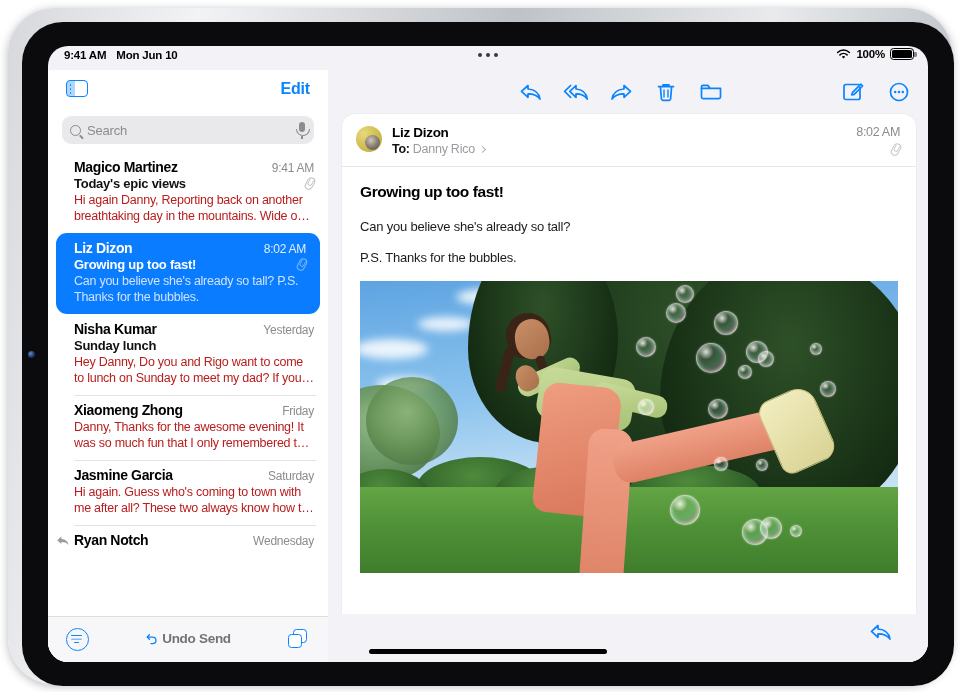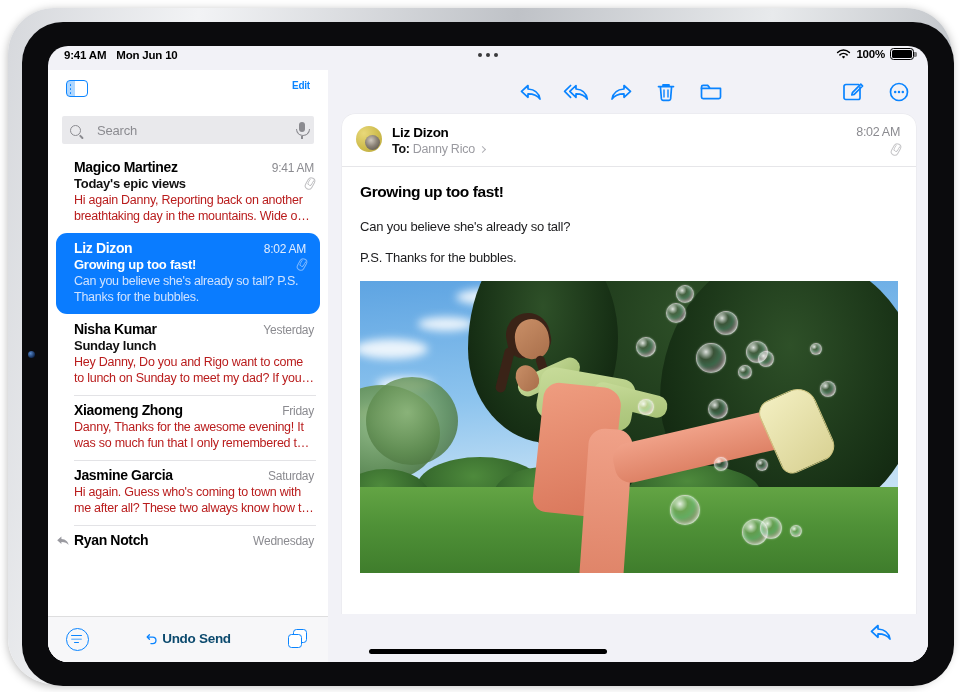--- a/index.html
+++ b/index.html
@@ -101,33 +101,33 @@
     border-right:1.6px solid #0a84ff;
     border-radius: 2px 0 0 2px;
   }
   #sidebar-toggle::after {
     content:""; position:absolute; left:2.6px; top:3px;
     width:1.6px; height:1.6px; background:#0a84ff; border-radius:50%;
     box-shadow: 0 4px 0 #0a84ff, 0 8px 0 #0a84ff;
   }
   #edit-button {
     position: absolute; right: 18px; top: 10px;
-    color: #0a84ff; font-size: 10px; font-weight: 600;
+    color: #0a84ff; font-size: 16px; font-weight: 600;
     letter-spacing: -.2px;
   }
   #inbox-title {
     flex: none;
     padding: 2px 18px 6px;
     font-size: 28px; font-weight: 700; letter-spacing: -.8px;
     color: #000;
   }
   #search-wrap { flex: none; padding: 4px 14px 8px; }
   #search-field {
-    height: 28px; border-radius: 2px; background: #e9e9ec;
-    display: flex; align-items: center; gap: 16px;
+    height: 28px; border-radius: 9px; background: #e9e9ec;
+    display: flex; align-items: center; gap: 6px;
     padding: 0 8px; position: relative;
   }
   #search-field .ph {
     color: #8b8b90; font-size: 13px; letter-spacing: -.2px;
   }
   .mag {
     width: 11px; height: 11px; border: 1.5px solid #8b8b90;
     border-radius: 50%; position: relative; flex: none;
   }
   .mag::after {
@@ -229,21 +229,21 @@
     width:11px; height:1.7px; background:#0a84ff; border-radius:1px;
     box-shadow: 0 3.6px 0 -0.1px #0a84ff;
   }
   #filter-icon::after {
     content:""; position:absolute; left:6.6px; top:12.6px;
     width:5.8px; height:1.7px; background:#0a84ff; border-radius:1px;
   }
   #undo-send {
     position:absolute; left:50%; top: 14px; transform: translateX(-50%);
     display:flex; align-items:center; gap:4px;
-    color:#0c4a6e; font-size:13.5px; font-weight:600; letter-spacing:-.3px;
+    color:#737373; font-size:13.5px; font-weight:600; letter-spacing:-.3px;
     white-space: nowrap;
   }
   #undo-send svg { width:13px; height:13px; display:block; }
   #copy-icon {
     position:absolute; right: 20px; top: 12px;
     width: 20px; height: 20px;
   }
   #copy-icon i, #copy-icon b {
     position:absolute; display:block;
     border: 1.8px solid #0a84ff; border-radius:3.5px; background:#fff;

